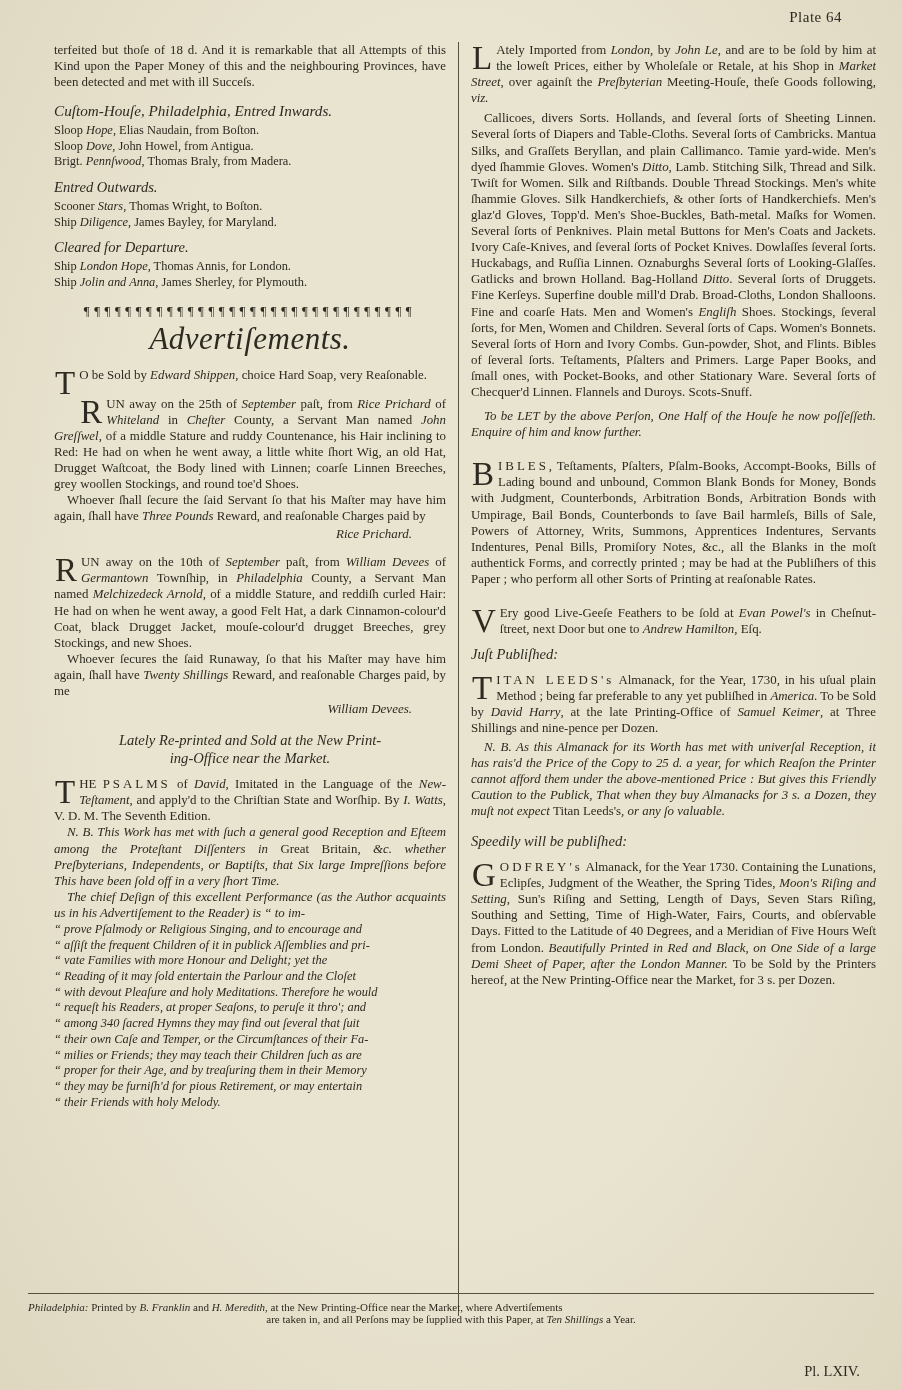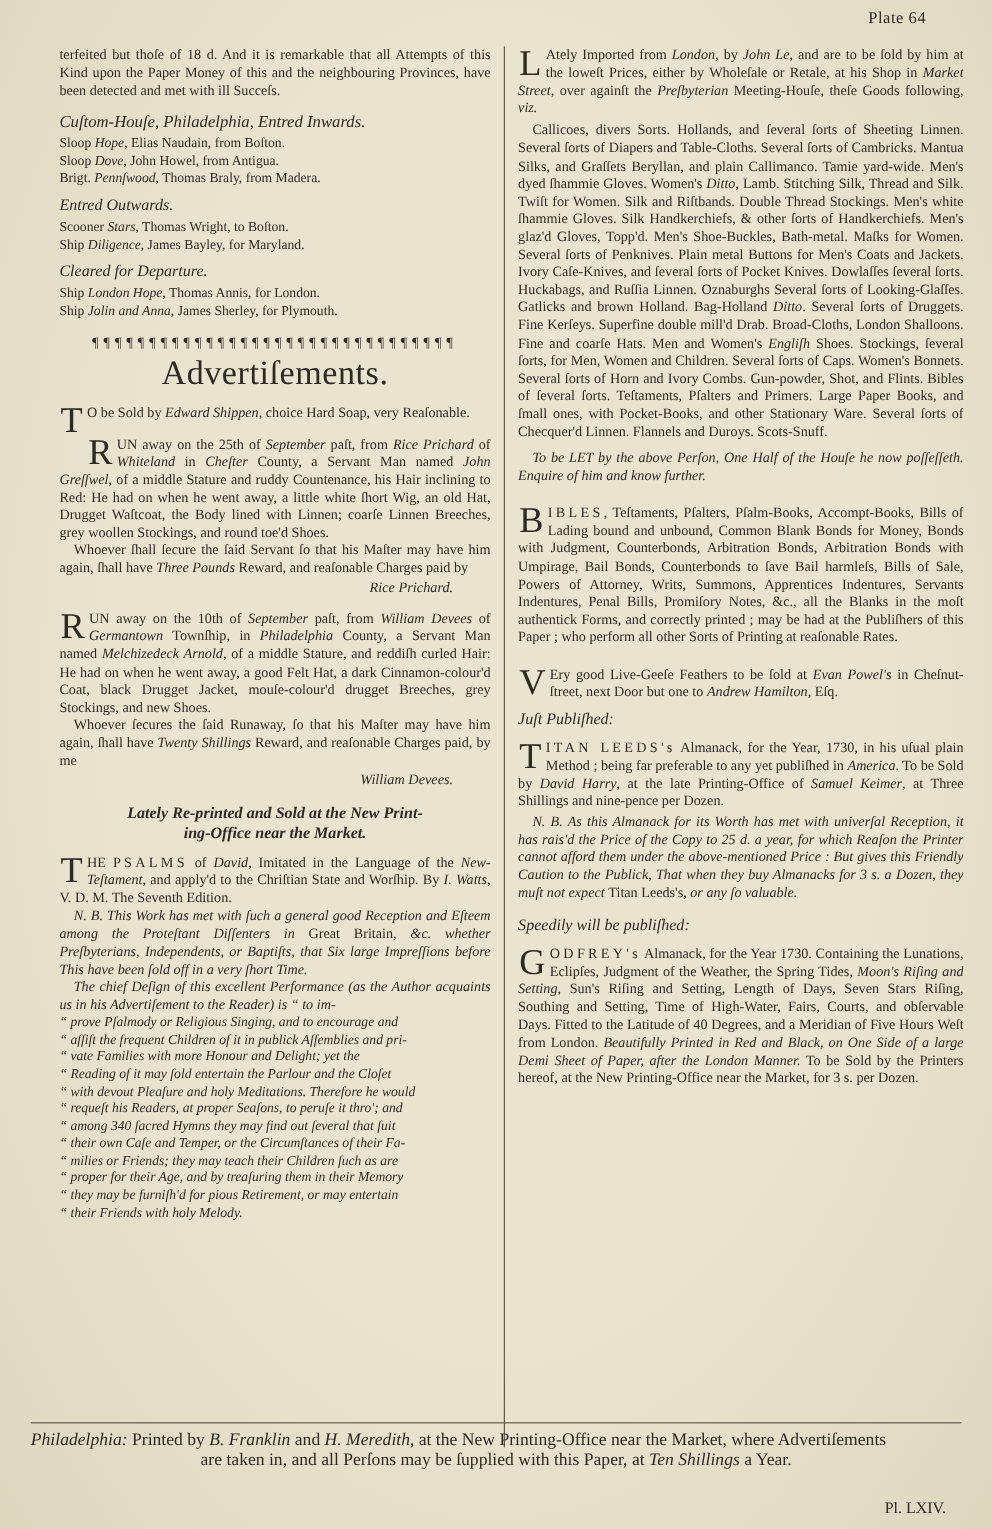--- a/index.html
+++ b/index.html
@@ -28,37 +28,37 @@
   .it { font-style:italic; }
   .sp { letter-spacing:3px; }
 
   .sec-head { font-size:14.6px; font-weight:normal; font-style:italic; margin:9px 0 3px; }
   .sec-head.lg { font-size:15.2px; margin-top:12px; }
   .ship-list > div { font-size:12.4px; line-height:15.6px; }
   .ornament {
     margin:13px 0 2px; font-size:13px; letter-spacing:4.5px;
     white-space:nowrap; overflow:hidden; text-align:center;
   }
-  .adv-title { font-size:31px; font-weight:normal; text-align:center; margin:2px 0 10px; letter-spacing:.5px; }
+  .adv-title { font-size:31px; font-weight:normal; text-align:center; margin:2px 0 10px; letter-spacing:.5px;font-style:italic; }
 
   .ad { margin-top:12px; }
   .ad.tight { margin-top:9px; }
   .ad.gap { margin-top:18px; }
   .dropcap { float:left; font-size:33px; line-height:28px; padding:2px 4px 0 1px; }
   .sig { text-align:right; font-style:italic; font-size:13px; padding-right:34px; margin-top:2px; }
 
   .center-head { margin-top:14px; }
-  .center-head > div { text-align:center; font-style:italic; font-size:14.6px; line-height:18px;font-weight:bold; }
+  .center-head > div { text-align:center; font-style:italic; font-size:14.6px; line-height:18px; }
   .q-lines { margin-top:1px; }
   .q-lines > div { font-style:italic; font-size:12.4px; line-height:15.7px; white-space:nowrap; overflow:hidden; }
 
   .footer {
     position:absolute; left:28px; right:28px; top:1293px;
     border-top:1.2px solid var(--rule,#55503f);
-    padding-top:7px; font-size:16px;
+    padding-top:7px; font-size:11px;
   }
   .footer .l2 { text-align:center; }
   .plate-foot { position:absolute; right:42px; bottom:10px; font-size:14.5px; }
 </style>
 </head>
 <body>
 
 <div class="page">
 
   <div class="plate">Plate 64</div>

